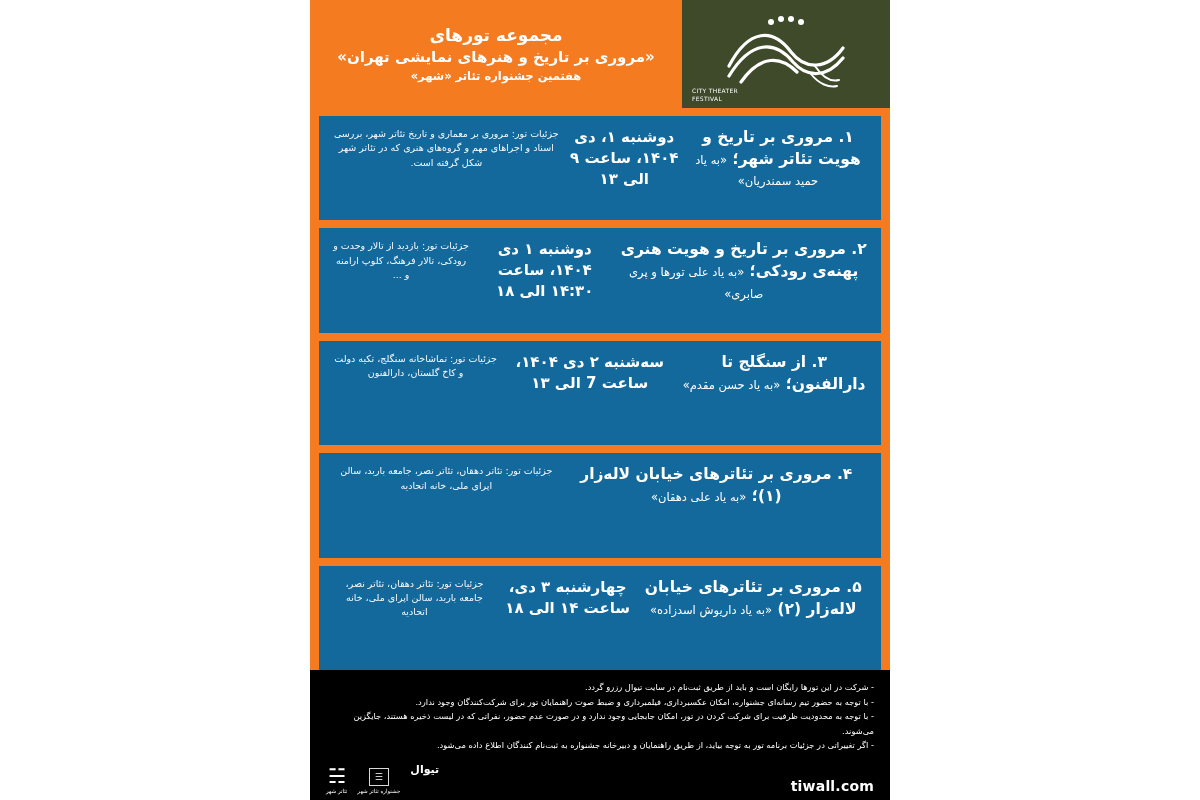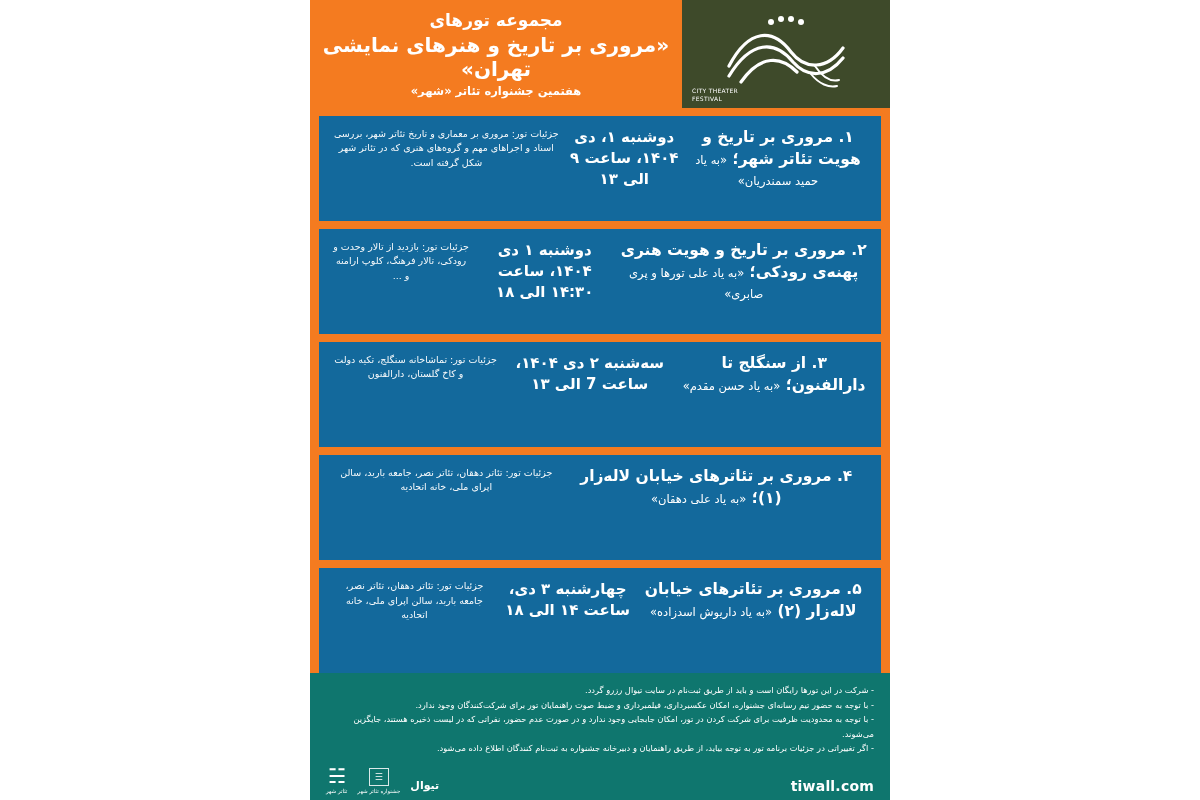--- a/index.html
+++ b/index.html
@@ -61,21 +61,21 @@
     display: flex;
     flex-direction: column;
     align-items: center;
     justify-content: center;
     color: #ffffff;
     text-align: center;
     padding: 4px 12px;
     gap: 3px;
   }
   .header-title .l1 { font-size: 17px; font-weight: bold; }
-  .header-title .l2 { font-size: 20px; font-weight: bold; }
+  .header-title .l2 { font-size: 15px; font-weight: bold; }
   .header-title .l3 { font-size: 11.5px; font-weight: bold; }
 
   
   .items {
     flex: 1;
     display: flex;
     flex-direction: column;
     padding: 8px 9px 0 9px;
     gap: 8px;
   }
@@ -104,21 +104,21 @@
     line-height: 1.4;
   }
   .tour-desc {
     font-size: 9.5px;
     line-height: 1.5;
     opacity: .97;
   }
 
   
   .footer {
-    background: #0f766e;
+    background: #000000;
     color: #ffffff;
     padding: 10px 16px 6px 16px;
     display: flex;
     flex-direction: column;
     gap: 8px;
   }
   .footer-notes {
     font-size: 8.3px;
     line-height: 1.75;
     text-align: right;
@@ -143,21 +143,21 @@
     color: #ffffff;
   }
   .flogo .glyph { font-size: 20px; line-height: 1; }
   .flogo .cap { font-size: 5.5px; margin-top: 2px; letter-spacing: .2px; }
   .flogo-box {
     border: 1px solid rgba(255,255,255,.85);
     padding: 3px 5px;
     font-size: 9px;
     font-weight: bold;
   }
-  .tiwall-fa { font-size: 11px; font-weight: bold; align-self: flex-end; margin-bottom: 2px; }
+  .tiwall-fa { font-size: 11px; font-weight: bold; align-self: flex-end; margin-bottom: 18px; }
   .tiwall-url {
     font-size: 14px;
     font-weight: bold;
     direction: ltr;
     letter-spacing: .2px;
   }
 </style>
 </head>
 <body>
 

